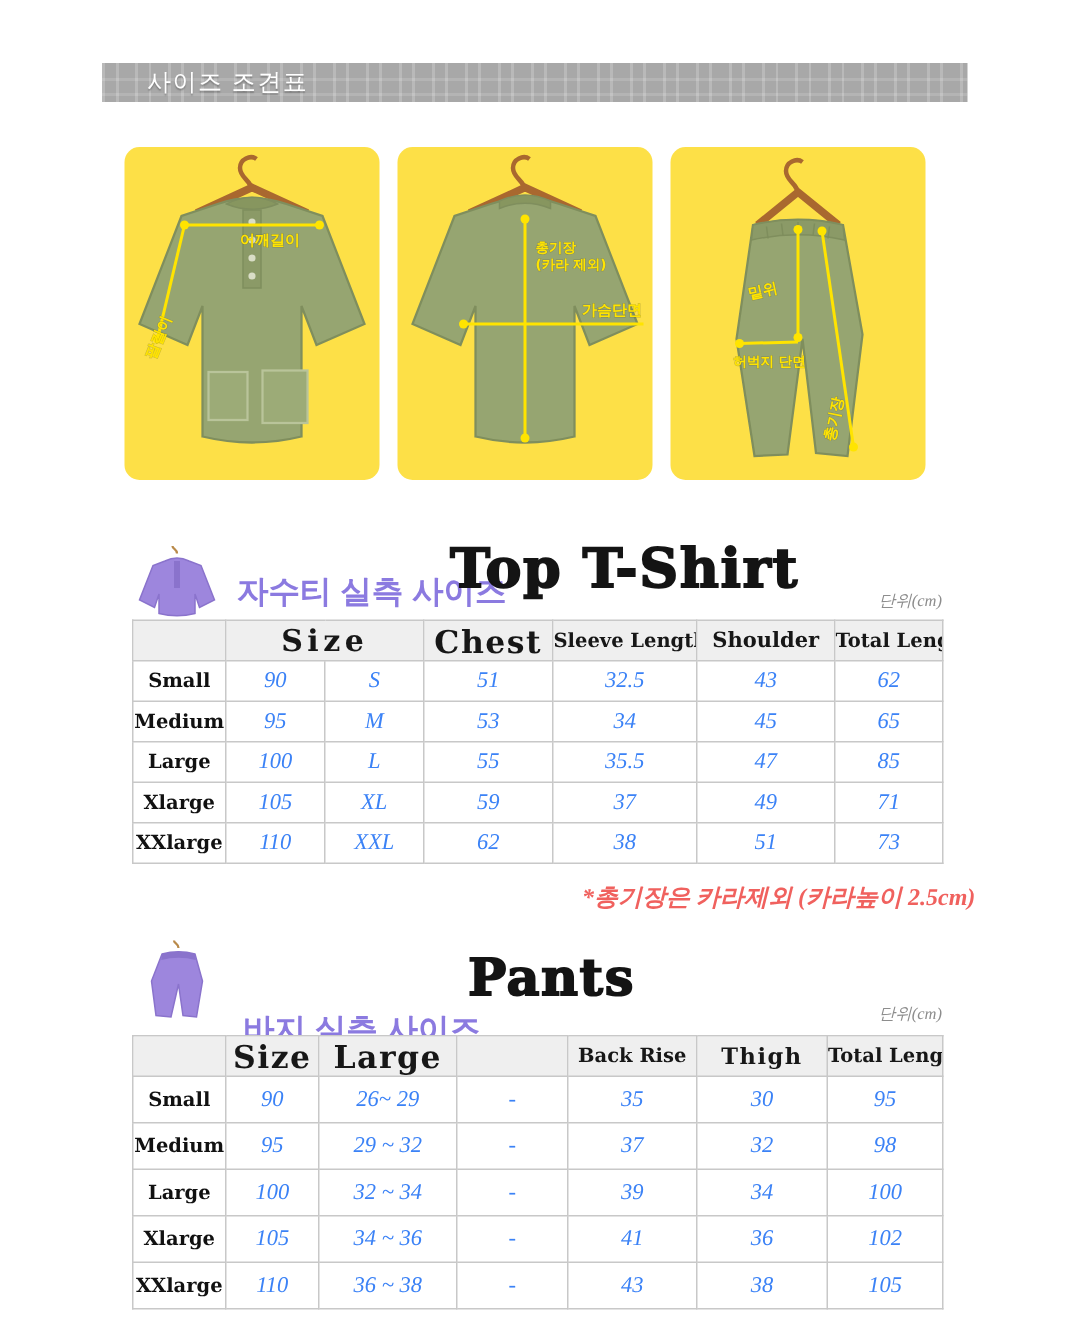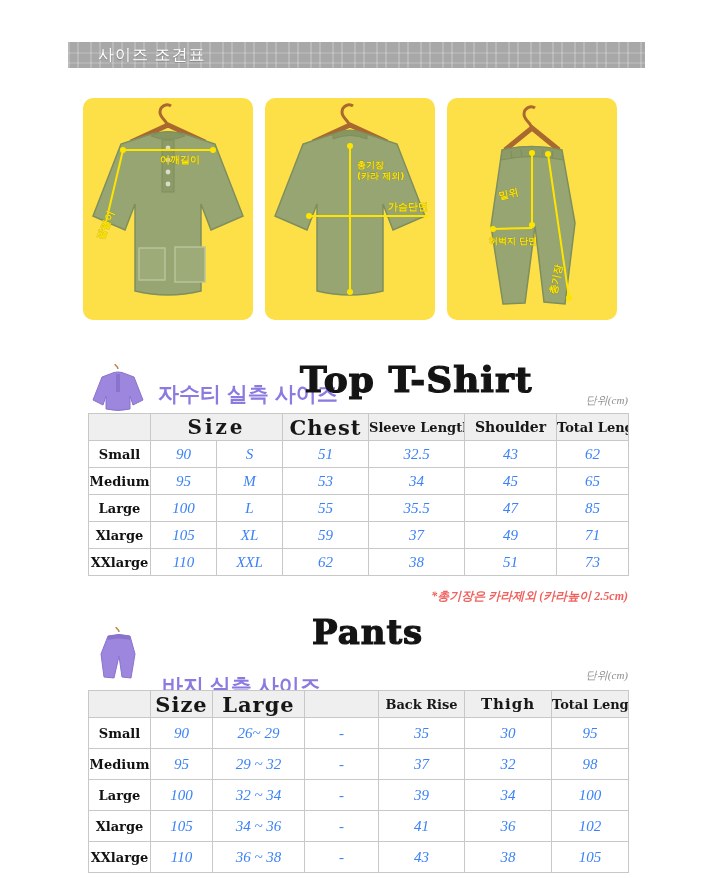--- a/index.html
+++ b/index.html
@@ -23,21 +23,21 @@
   .p1{left:83px;} .p2{left:265px;} .p3{left:447px;}
   .mlabel{font-family:"DejaVu Sans",sans-serif;font-weight:bold;fill:#ffe400;
     paint-order:stroke;stroke:rgba(90,90,40,0.35);stroke-width:0.6px;}
 
   
   .thumb{position:absolute;background:#ffffff;overflow:hidden;}
   .kr-title{position:absolute;color:#8b7ae0;font-weight:bold;font-size:21px;white-space:nowrap;}
   .big-title{position:absolute;color:#141414;font-family:"DejaVu Serif","Liberation Serif",serif;
     font-weight:bold;letter-spacing:1px;-webkit-text-stroke:1.2px #141414;white-space:nowrap;}
   .unit{position:absolute;color:#8d8d8d;font-style:italic;font-size:11px;font-family:"Liberation Serif",serif;}
-  .note{position:absolute;color:#f0615e;font-style:italic;font-size:12px;font-weight:bold;
+  .note{position:absolute;color:#f0615e;font-style:italic;font-size:16px;font-weight:bold;
     font-family:"Liberation Serif",serif;white-space:nowrap;}
 
   
   table{position:absolute;left:88px;border-collapse:collapse;table-layout:fixed;width:540px;background:#ffffff;}
   td,th{border:1px solid #c8c8c8;text-align:center;vertical-align:middle;padding:0;overflow:hidden;white-space:nowrap;}
   thead th{background:#efefef;font-family:"DejaVu Serif","Liberation Serif",serif;color:#171717;margin-left:38px;}
   .h-big{font-size:20px;letter-spacing:3px;font-weight:bold;}
   .h-med{font-size:21px;letter-spacing:1px;font-weight:bold;}
   .h-sm{font-size:13px;font-weight:bold;letter-spacing:0;}
   tbody th{font-family:"DejaVu Serif","Liberation Serif",serif;font-weight:bold;font-size:13px;color:#111;background:#fff;}
@@ -202,21 +202,21 @@
   <div class="note" style="left:388px;top:588px;width:240px;text-align:right;">*총기장은 카라제외 (카라높이 2.5cm)</div>
 
   <div class="thumb" style="left:88px;top:626px;width:62px;height:56px;">
     <svg width="62" height="56" viewBox="0 0 62 56">
       <path d="M31 6 C31 3 28 3 28 1" fill="none" stroke="#b98a4a" stroke-width="1.5"></path>
       <path d="M20 10 Q31 7 42 10 L47 28 L43 52 L34 51 L31 30 L26 52 L16 51 L13 28 Z" fill="#9d86dd" stroke="#8a73cc" stroke-width="1"></path>
       <path d="M20 10 Q31 7 42 10 L42.5 14 Q31 11 19.5 14 Z" fill="#8a73cc"></path>
     </svg>
   </div>
   <div class="kr-title" style="left:162px;top:650px;margin-top:22px;">바지 실측 사이즈</div>
-  <div class="big-title" style="left:312px;top:612px;font-size:34px;">Pants</div>
+  <div class="big-title" style="left:312px;top:632px;font-size:34px;">Pants</div>
   <div class="unit" style="left:560px;top:668px;width:68px;text-align:right;">단위(cm)</div>
 
   <table id="pants-table">
     <colgroup>
         <col style="width:62px">
         <col style="width:62px">
         <col style="width:92px">
         <col style="width:74px">
         <col style="width:86px">
         <col style="width:87px">

